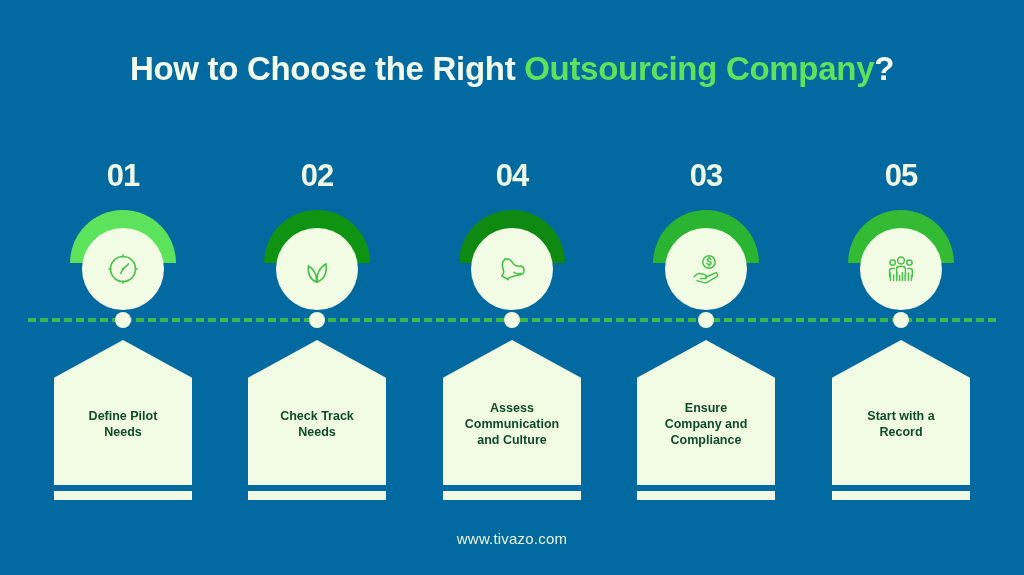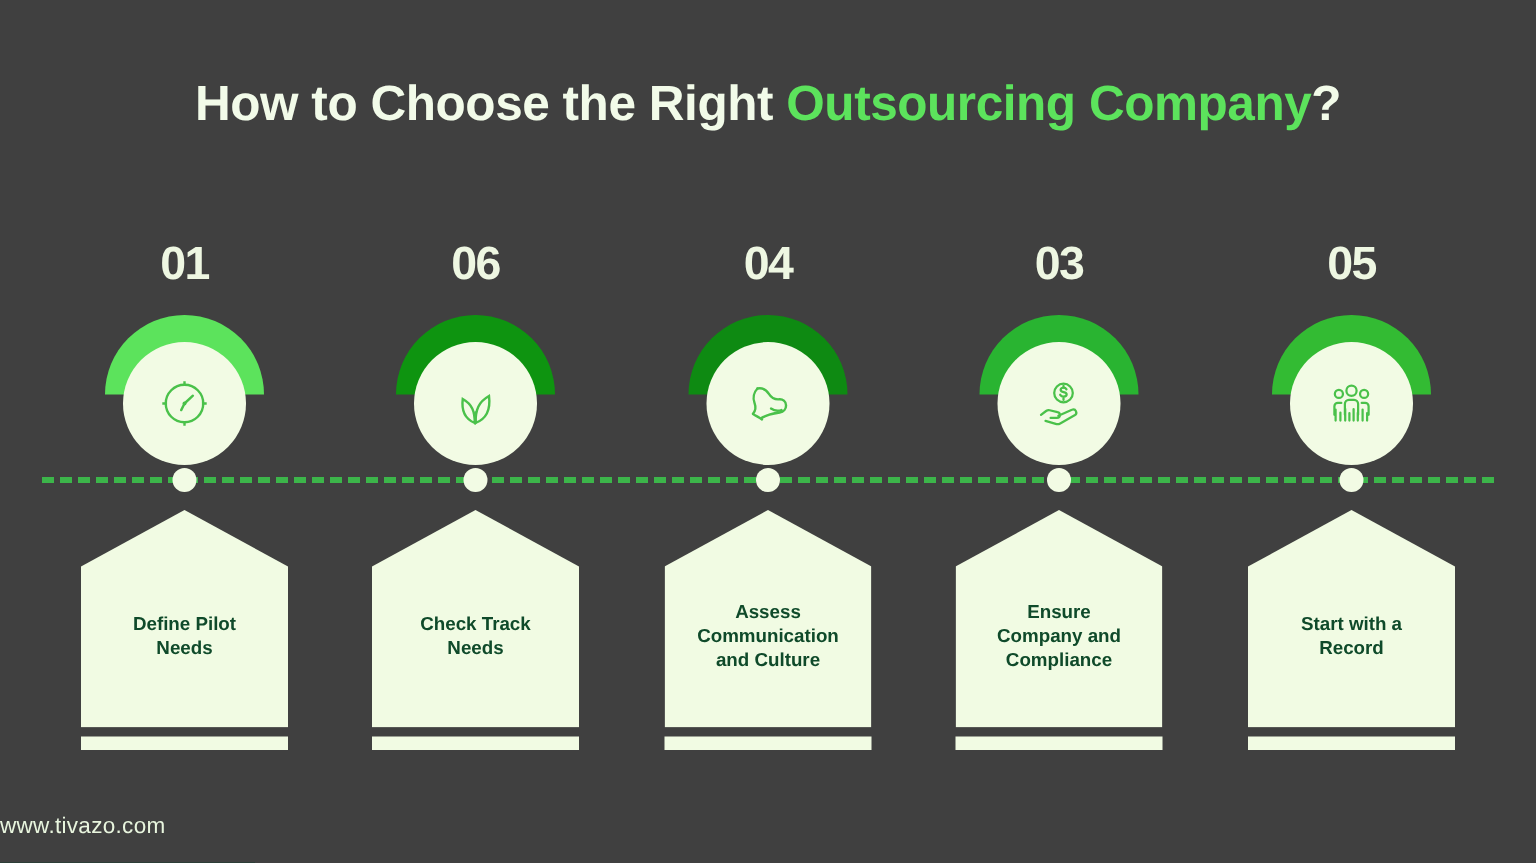--- a/index.html
+++ b/index.html
@@ -11,21 +11,21 @@
     height: 575px;
     background: #0d3d28;
     font-family: "Liberation Sans", sans-serif;
     overflow: hidden;
     position: relative;
   }
   .canvas {
     position: relative;
     width: 1024px;
     height: 575px;
-    background: #404040;
+    background: #0369a1;
     overflow: hidden;
   }
 
   
   .title {
     position: absolute;
     left: 0;
     top: 44px;
     width: 1024px;
     text-align: center;
@@ -148,24 +148,24 @@
     height: 0;
     border-top: 4px dashed #3cb54a;
   }
 
   
   .footer {
     position: absolute;
     left: 0;
     top: 530px;
     width: 1024px;
+    text-align: center;
     font-size: 15px;
     color: #e8f5de;
     letter-spacing: 0.2px;
-    margin-top: 12px;
   }
 </style>
 </head>
 <body>
 
 <div class="canvas">
 
   <div class="title">
     <span>How to Choose the Right </span><span class="hl">Outsourcing Company</span><span class="q">?</span>
   </div>
@@ -191,21 +191,21 @@
       </div>
       <div class="dot"></div>
       <div class="card">
         <div class="card-label">Define Pilot
 Needs</div>
       </div>
       <div class="card-bar"></div>
     </div>
 
     <div class="step" style="left:220px">
-      <div class="step-num">06</div>
+      <div class="step-num">02</div>
       <div class="arc" style="background:#0e9410"></div>
       <div class="bubble">
         <span>
           <svg width="40" height="40" viewBox="0 0 40 40" fill="none" stroke="#4ac14a" stroke-width="1.6" stroke-linecap="round">
             <path d="M20 33c0-9 2-14 9-18 1 8-1 15-9 18z"></path>
             <path d="M19.5 33c0-8-1.8-12.5-8-16-0.9 7 0.8 13 8 16z"></path>
             <path d="M20 33v-7"></path>
           </svg>
         </span>
       </div>

